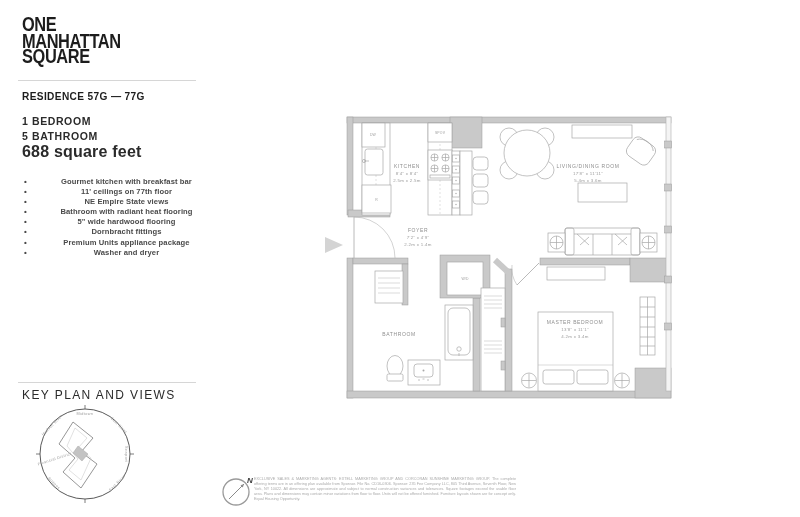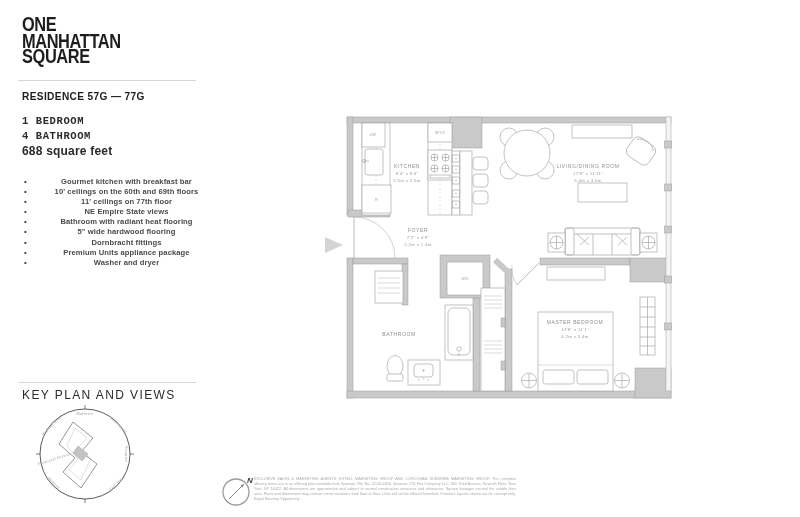--- a/index.html
+++ b/index.html
@@ -15,22 +15,22 @@
     letter-spacing:-0.5px; transform:scale(0.82,1.05); transform-origin:left top;
   }
   .rule { position:absolute; left:18px; width:178px; height:1px; background:#d6d6d6; }
   .rule-top { top:80px; }
   .rule-bottom { top:382px; }
   .residence-title {
     position:absolute; left:22px; top:90px;
     font-size:11px; font-weight:bold; letter-spacing:0.4px; color:#1d1d1d;
     transform:scale(0.92,1); transform-origin:left top;
   }
-  .config { position:absolute; left:22px; top:114px; font-size:10.5px; font-weight:bold; letter-spacing:0.6px; line-height:14.5px; color:#2b2b2b;font-family:Liberation Mono, monospace; }
-  .area   { position:absolute; left:22px; top:144px; font-size:12px; font-weight:bold; letter-spacing:0.2px; line-height:15px; color:#2b2b2b; }
+  .config { position:absolute; left:22px; top:114px; font-size:10.5px; font-weight:bold; letter-spacing:0.6px; line-height:14.5px; color:#2b2b2b; }
+  .area   { position:absolute; left:22px; top:144px; font-size:16px; font-weight:bold; letter-spacing:0.2px; line-height:15px; color:#2b2b2b; }
   .features { position:absolute; left:24px; top:177px; width:190px; list-style:none; }
   .features li {
     position:relative; padding-left:15px; font-size:7.6px; line-height:10.1px;
     color:#4a4a4a; font-weight:bold; letter-spacing:0.1px;text-align:center;
   }
   .features li::before { content:"•"; position:absolute; left:0; top:0; color:#4a4a4a; font-size:8px; }
   .keyplan-title {
     position:absolute; left:22px; top:388px;
     font-size:12px; letter-spacing:1.4px; color:#2b2b2b; font-weight:normal;
   }
@@ -62,30 +62,29 @@
     <div>MANHATTAN</div>
     <div>SQUARE</div>
   </div>
 
   <div class="rule rule-top"></div>
 
   <div class="residence-title">RESIDENCE 57G — 77G</div>
 
   <div class="config">
     <div>1 BEDROOM</div>
-    <div>4 BATHROOM</div>
+    <div>5 BATHROOM</div>
   </div>
 
   <div class="area">
     <div>688 square feet</div>
   </div>
 
   <ul class="features">
     <li>Gourmet kitchen with breakfast bar</li>
-    <li>10' ceilings on the 60th and 69th floors</li>
     <li>11' ceilings on 77th floor</li>
     <li>NE Empire State views</li>
     <li>Bathroom with radiant heat flooring</li>
     <li>5" wide hardwood flooring</li>
     <li>Dornbracht fittings</li>
     <li>Premium Units appliance package</li>
     <li>Washer and dryer</li>
   </ul>
 
   <div class="rule rule-bottom"></div>

